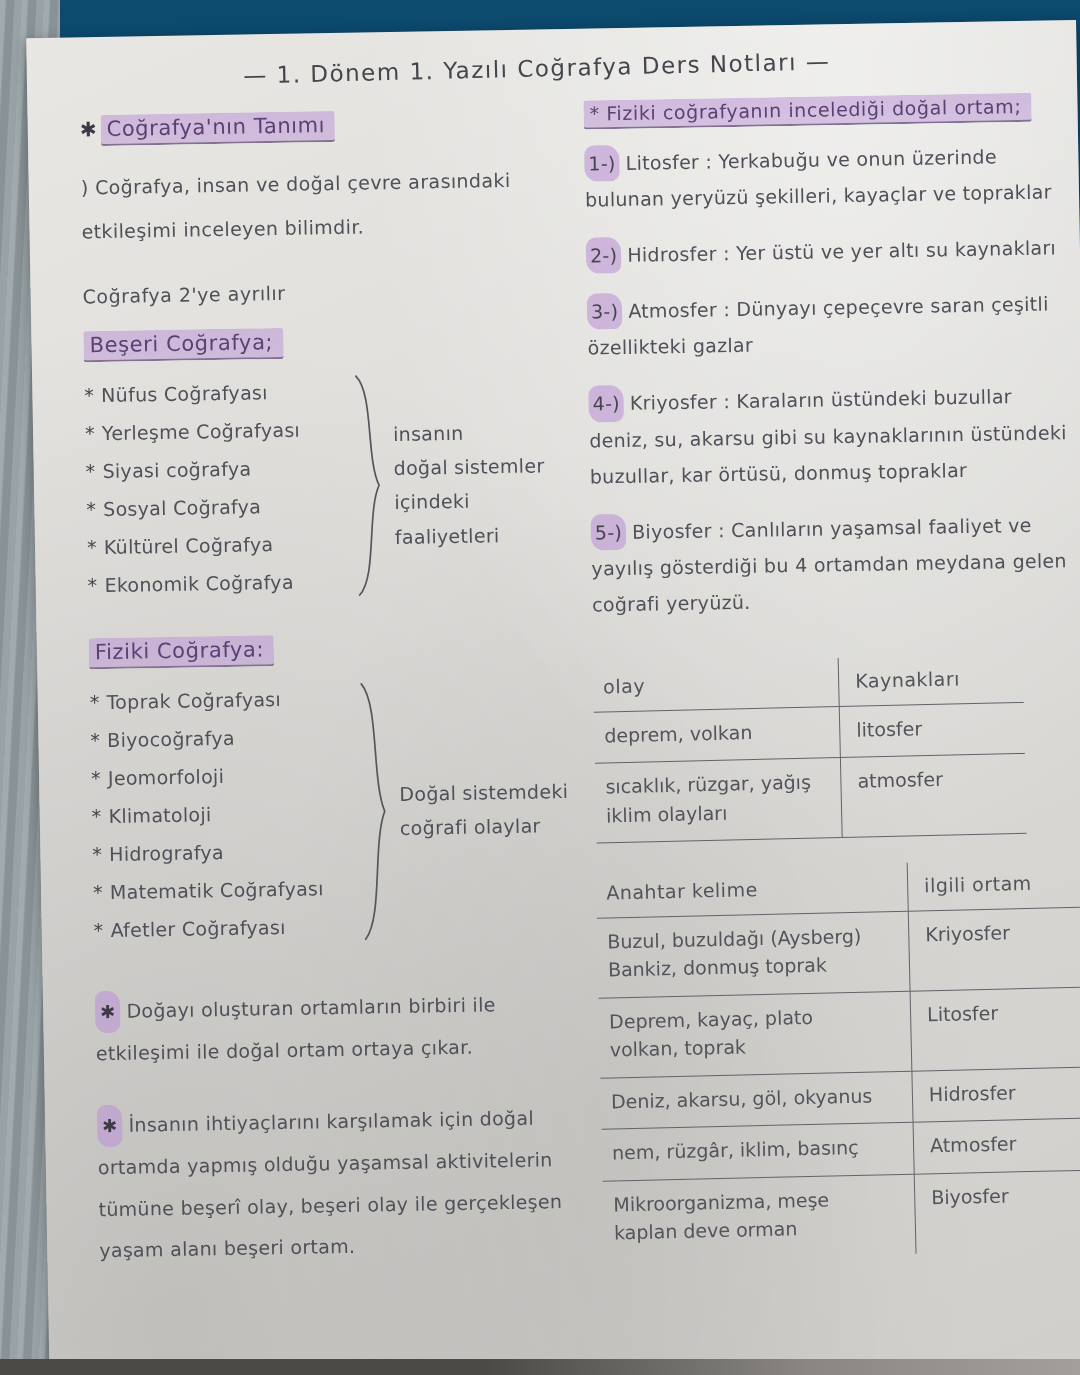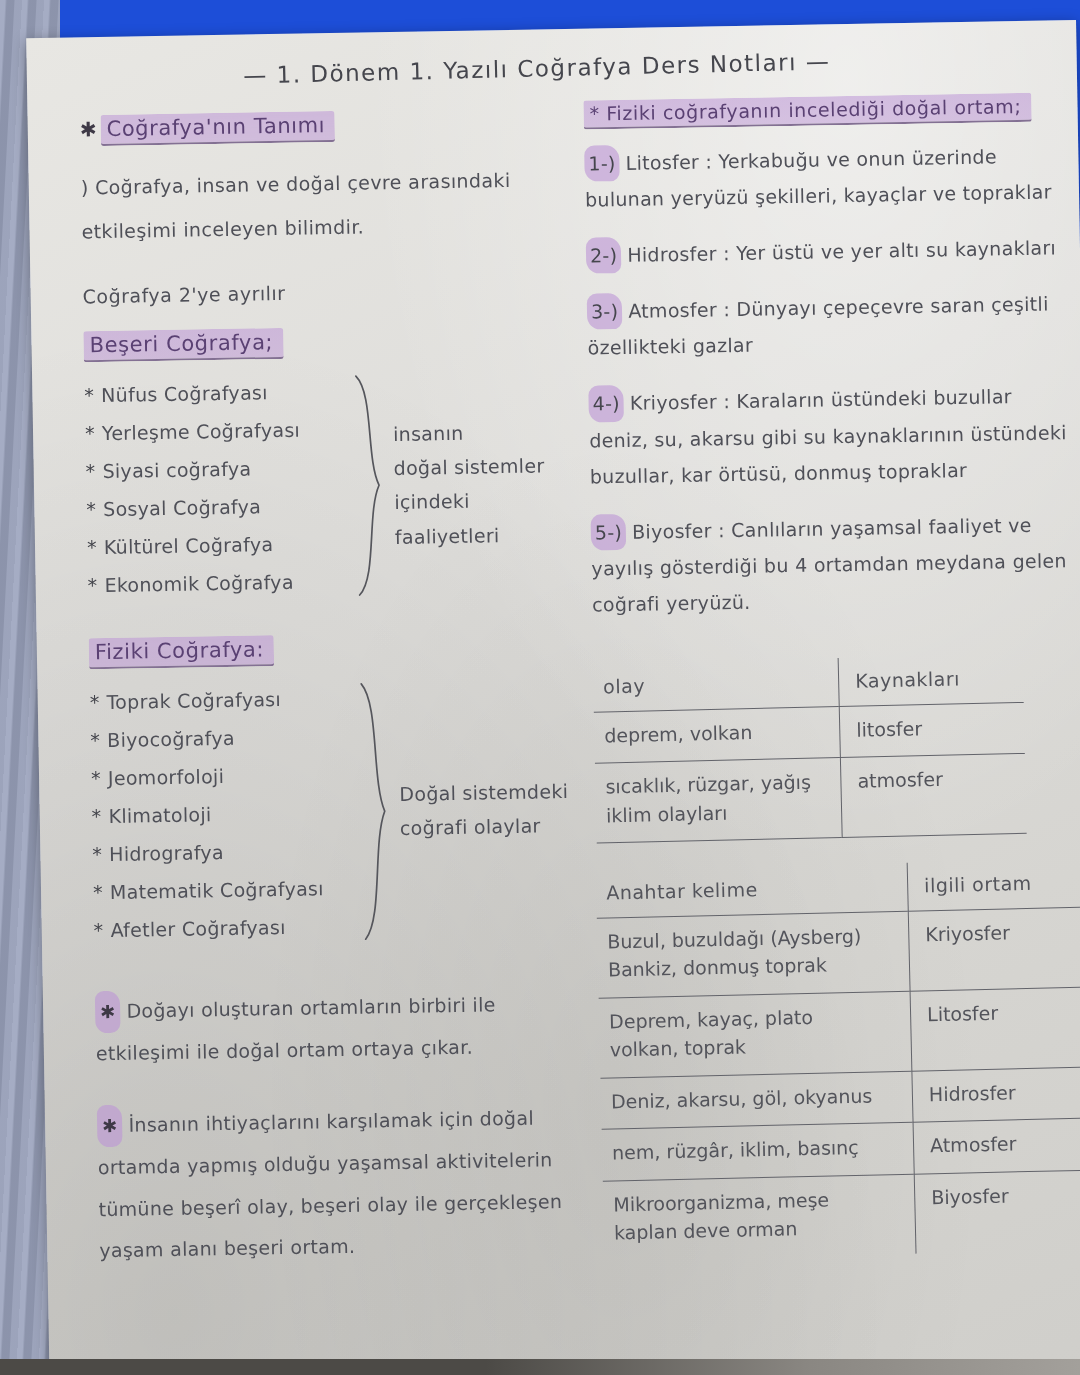--- a/index.html
+++ b/index.html
@@ -1,18 +1,18 @@
 <!DOCTYPE html>
 <html><head>
 <meta charset="utf-8">
 <style>
   html,body{margin:0;padding:0;}
   .stage{
     position:relative;width:1080px;height:1375px;overflow:hidden;
-    background:#1d4ed8;
+    background:#0c4a6e;
     font-family:"DejaVu Sans",sans-serif;
   }
   .desk-grain{
     position:absolute;left:0;top:0;width:60px;height:100%;
     background:repeating-linear-gradient(93deg,#c7c4bf 0 5px,#a8a5a0 7px 14px,#bcb9b4 15px 22px);
     opacity:.8;
   }
   .desk-bottom{
     position:absolute;left:0;bottom:0;width:100%;height:16px;
     background:linear-gradient(90deg,#4c4a46 0 45%,#8a8782 75%,#a3a09b);

